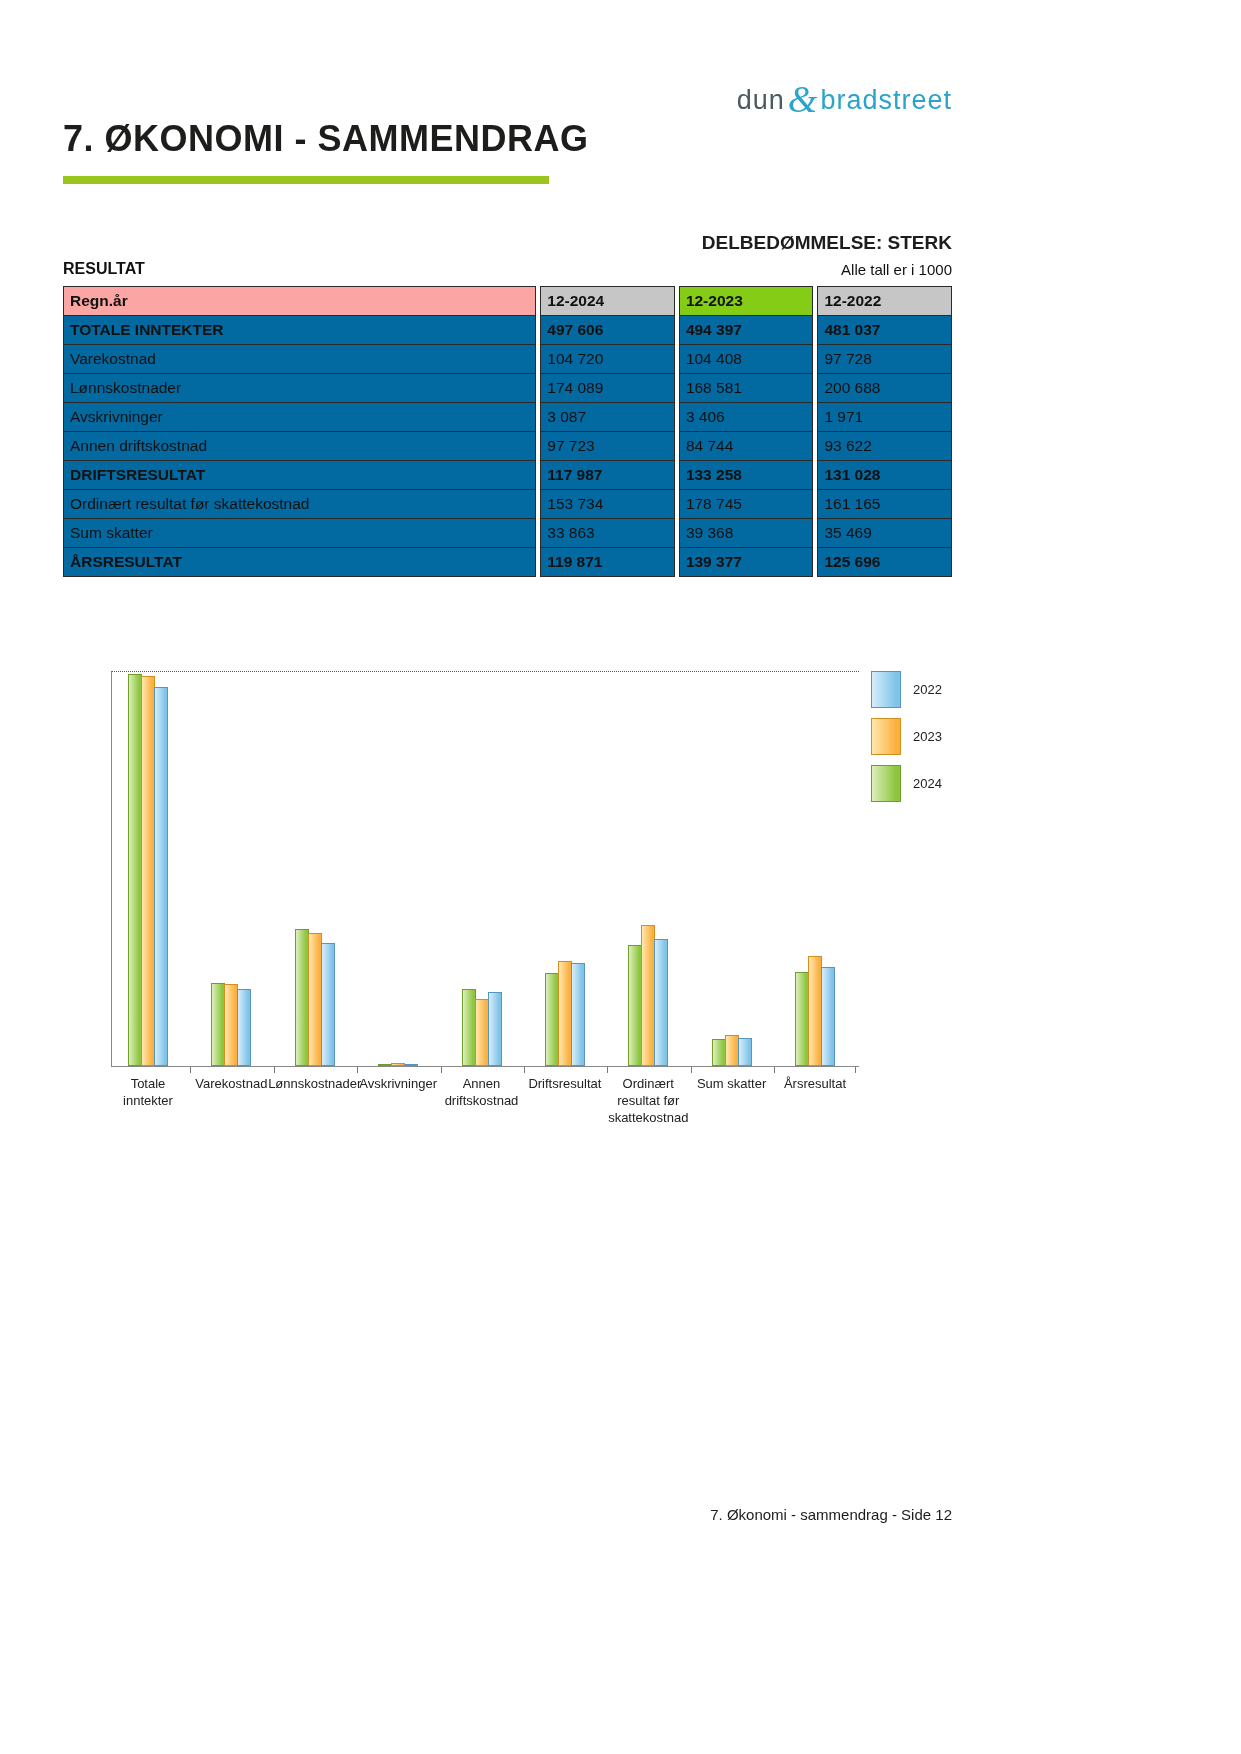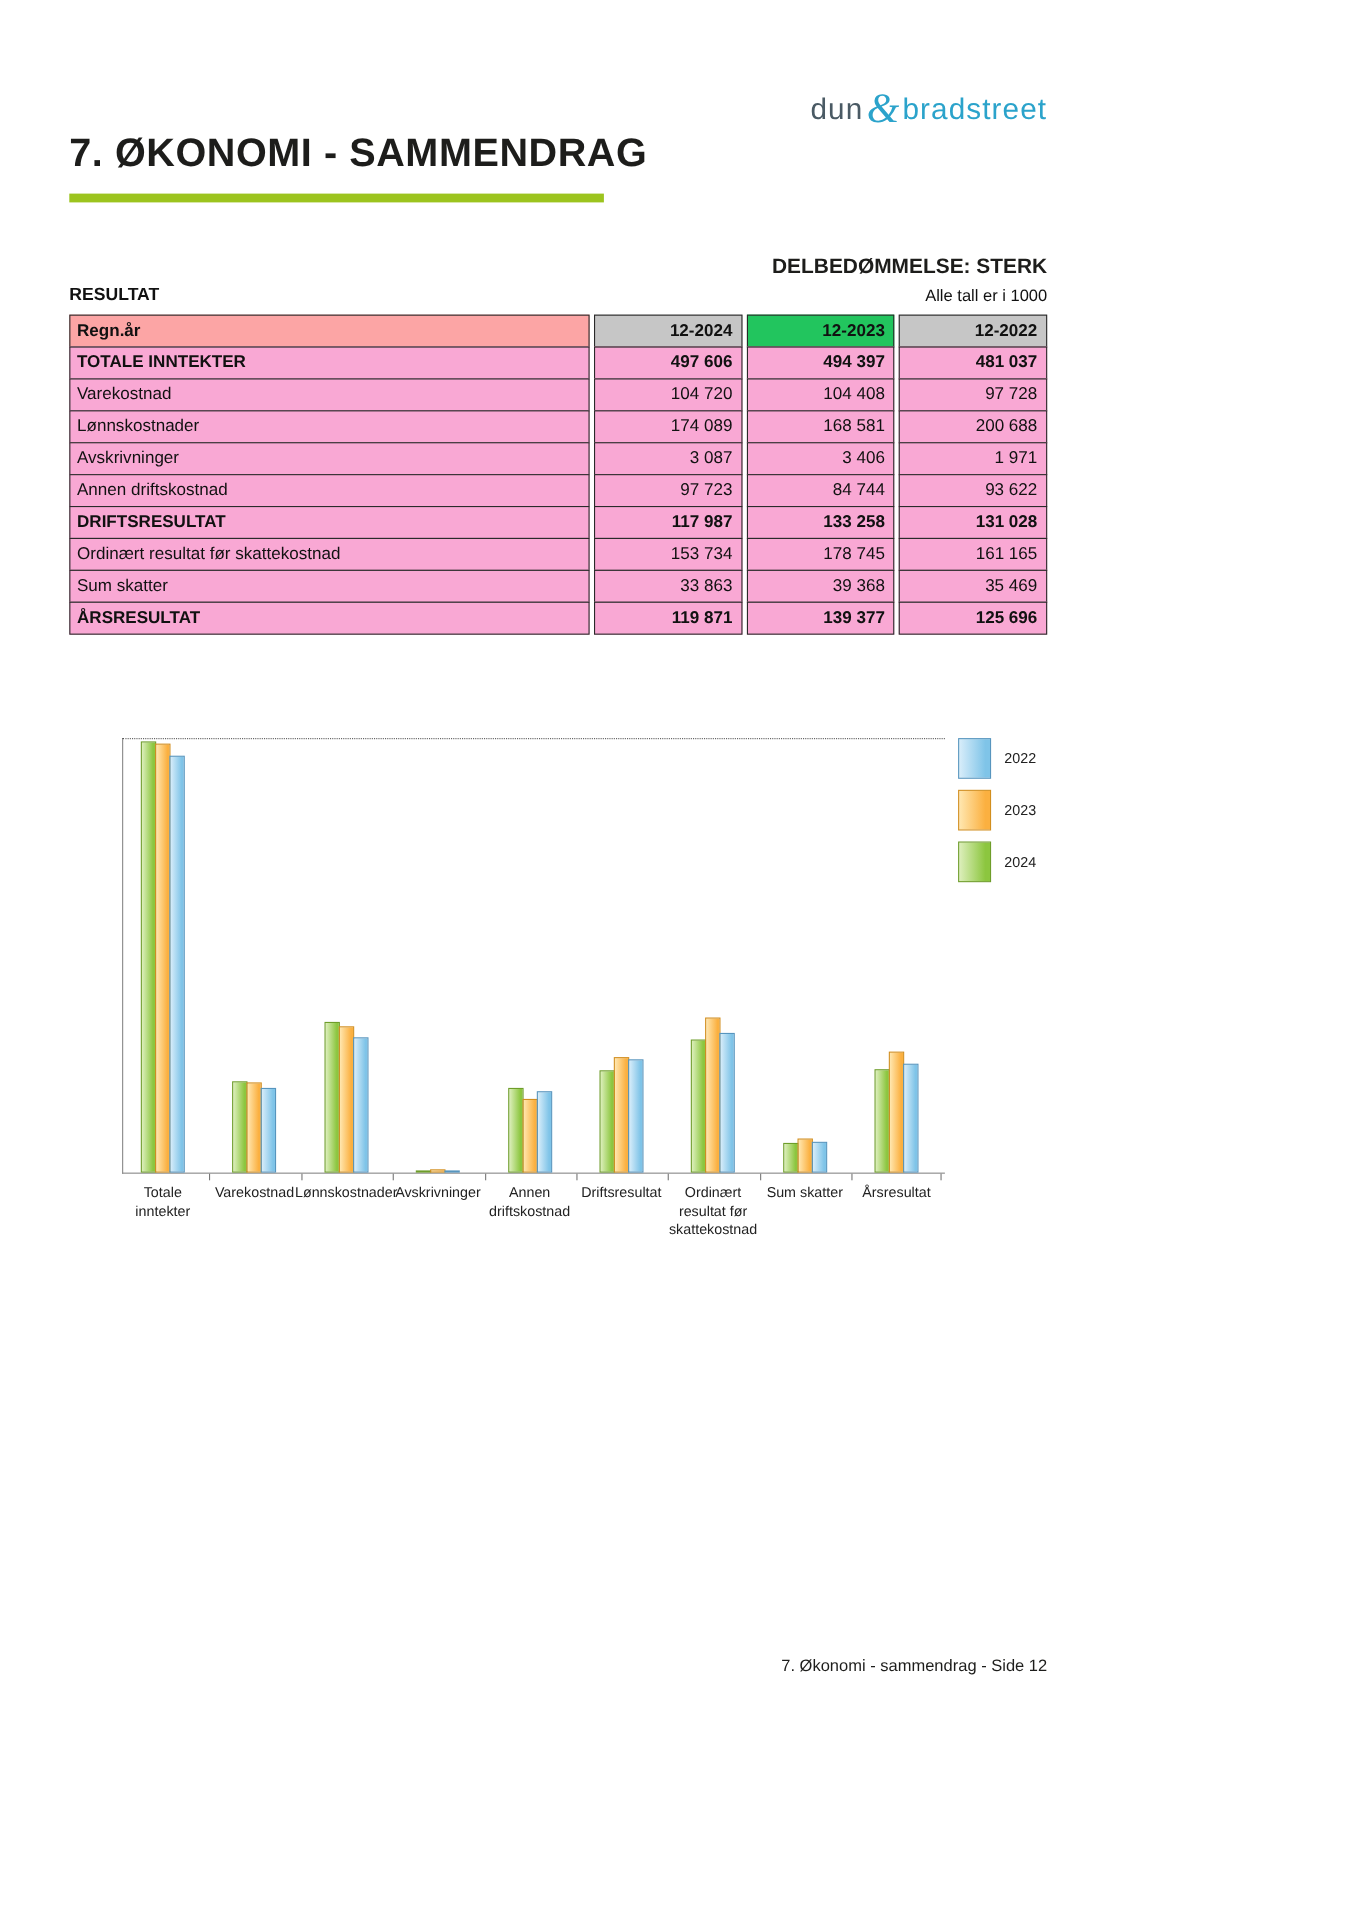--- a/index.html
+++ b/index.html
@@ -22,25 +22,25 @@
   
   .assessment{margin-top:48px;text-align:right;font-weight:700;font-size:19px;color:#1d1d1b;}
   .meta-row{margin-top:6px;display:flex;justify-content:space-between;align-items:flex-end;}
   .section-label{font-weight:700;font-size:16px;}
   .units-note{font-size:15px;}
 
   
   .rtable{margin-top:8px;}
   .trow{display:flex;}
   .trow + .trow{margin-top:-1px;}
-  .tcell{border:1px solid #2a2a2a;background:#f9a8d4;font-size:15.5px;line-height:20px;
+  .tcell{border:1px solid #2a2a2a;background:#0369a1;font-size:15.5px;line-height:20px;
          padding:4px 6px;box-sizing:border-box;}
   .tcell + .tcell{margin-left:4px;}
   .tc-label{width:475px;}
-  .tc-num{width:135px;text-align:right;padding-right:8px;}
+  .tc-num{width:135px;text-align:left;padding-right:8px;}
   .thead .tcell{font-weight:700;}
   .trow.bold .tcell{font-weight:700;}
 
   
   .chart{display:flex;margin-top:94px;align-items:flex-start;}
   .y-col{position:relative;width:52px;height:396px;flex:none;font-size:13px;color:#222;}
   .ylab-max{position:absolute;top:-7px;right:7px;}
   .ylab-min{position:absolute;bottom:-7px;right:7px;}
   .chart-plot{position:relative;width:748px;height:396px;flex:none;box-sizing:border-box;
               border-top:1px dotted #555;border-left:1px solid #888;border-bottom:1px solid #888;
@@ -84,21 +84,21 @@
 
     <div class="meta-row">
       <span class="section-label">RESULTAT</span>
       <span class="units-note">Alle tall er i 1000</span>
     </div>
 
     <div class="rtable">
       <div class="trow thead">
         <div class="tcell tc-label" style="background: #fca5a5;">Regn.år</div>
         <div class="tcell tc-num" style="background: rgb(198, 198, 198);">12-2024</div>
-        <div class="tcell tc-num" style="background: #22c55e;">12-2023</div>
+        <div class="tcell tc-num" style="background: #84cc16;">12-2023</div>
         <div class="tcell tc-num" style="background: rgb(198, 198, 198);">12-2022</div>
       </div>
     <div class="trow bold">
           <div class="tcell tc-label">TOTALE INNTEKTER</div>
           <div class="tcell tc-num">497 606</div>
           <div class="tcell tc-num">494 397</div>
           <div class="tcell tc-num">481 037</div>
         </div>
         <div class="trow">
           <div class="tcell tc-label">Varekostnad</div>

